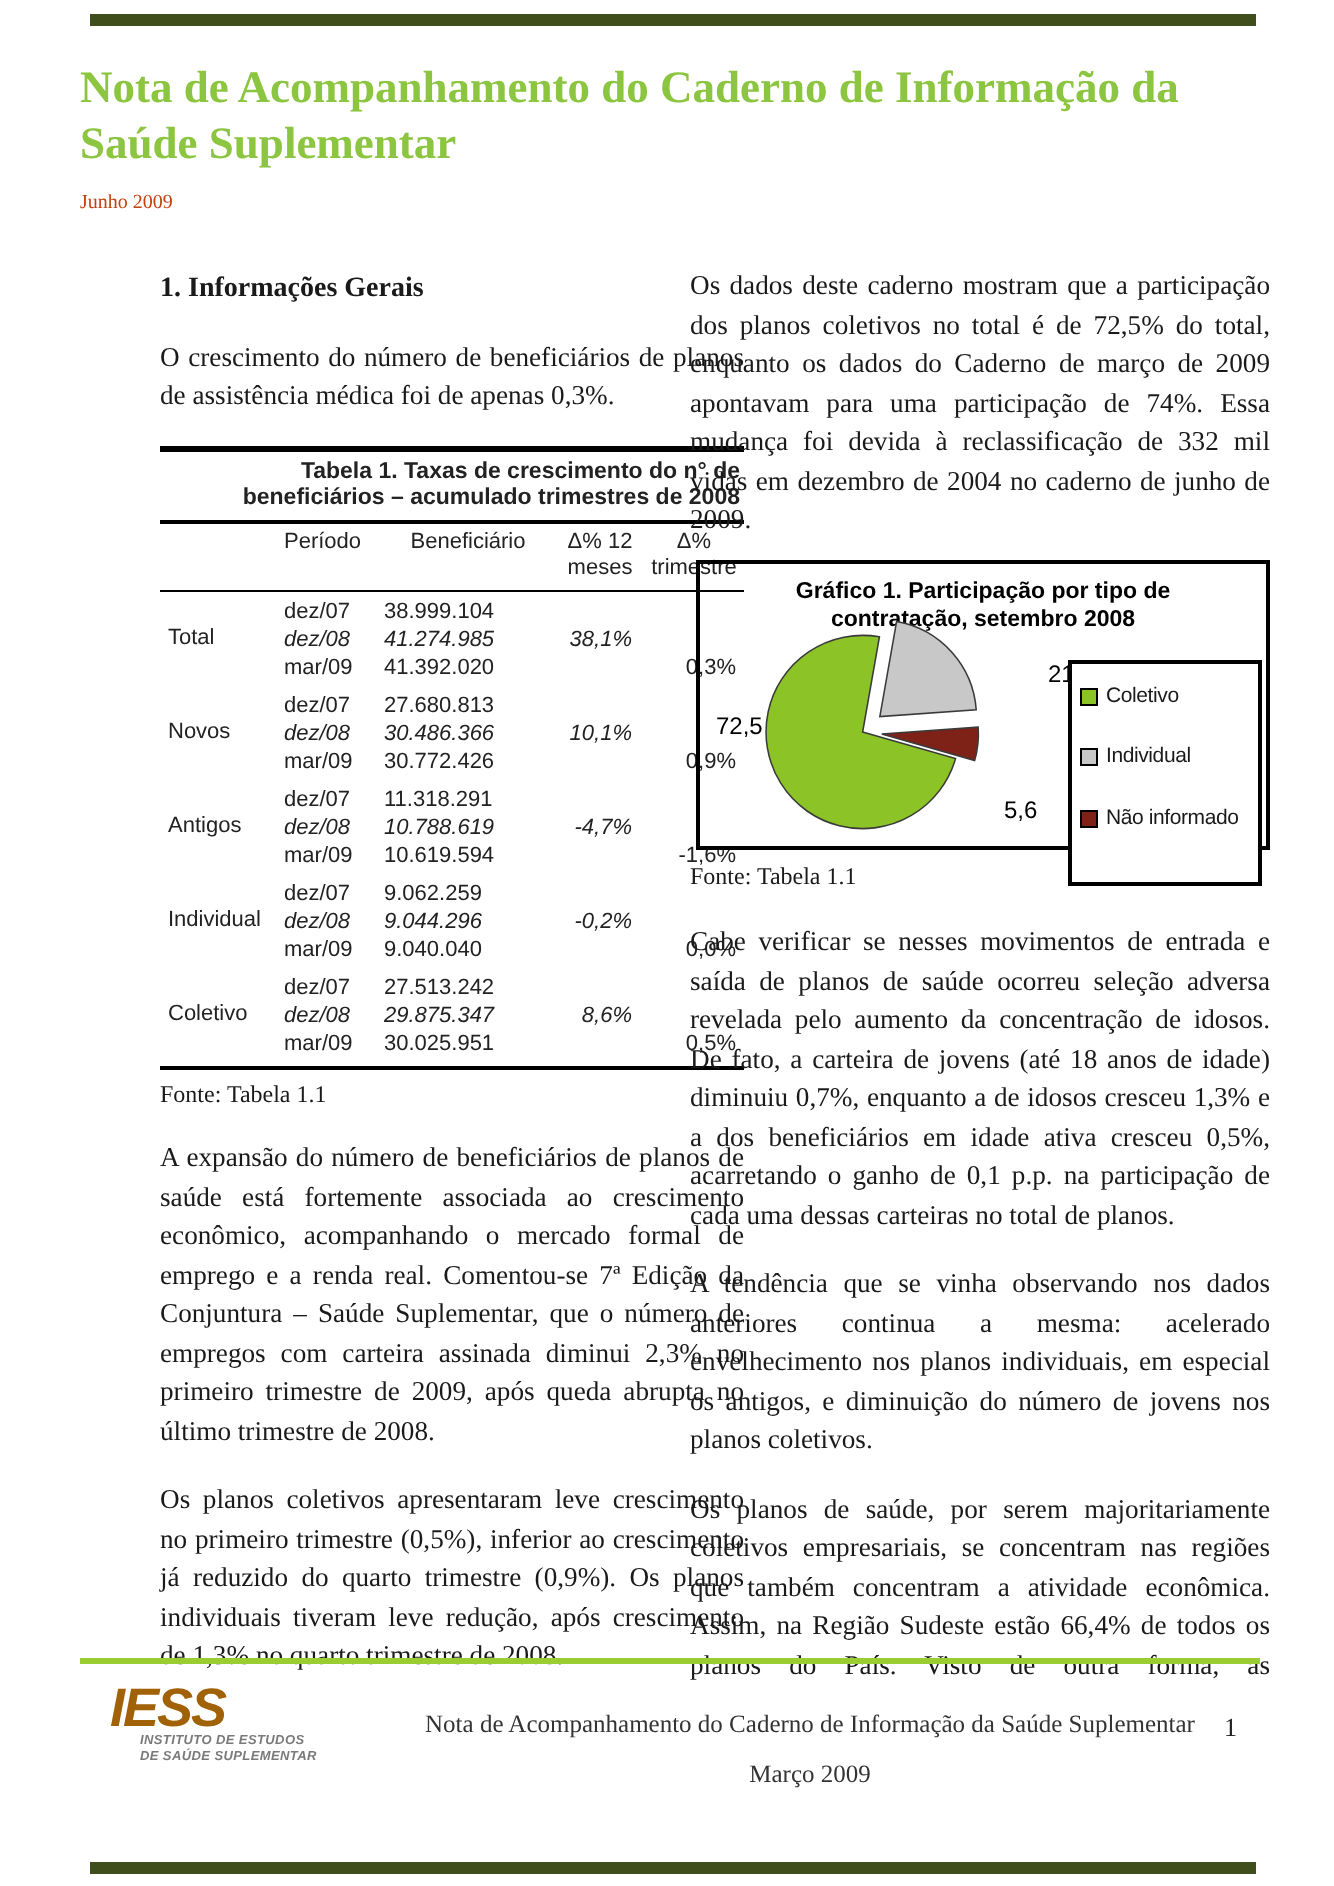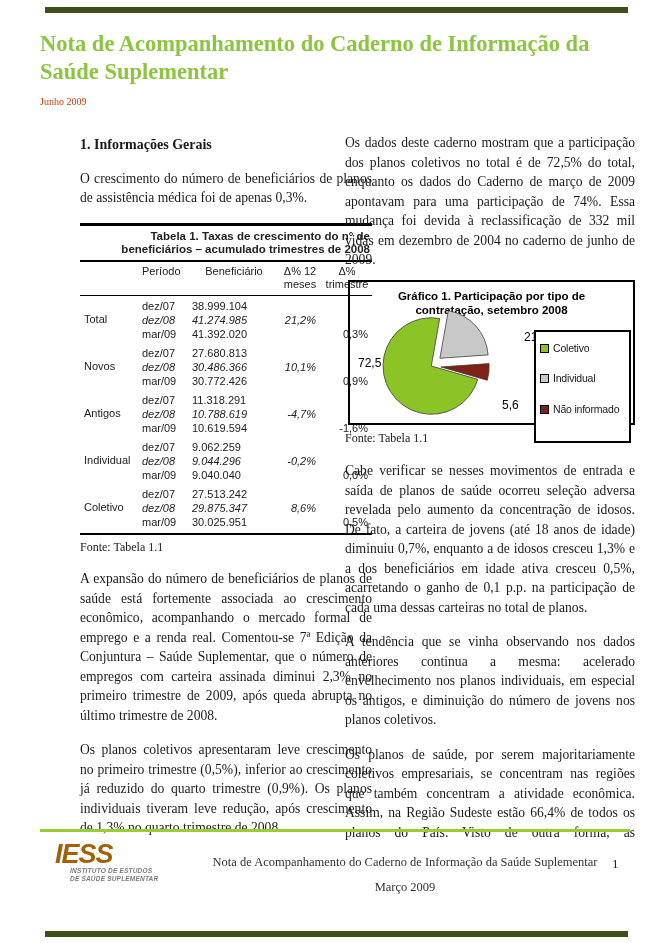--- a/index.html
+++ b/index.html
@@ -82,21 +82,21 @@
         <div class="th">Δ% trimestre</div>
       </div>
       <div class="tbl-body">
 
         <div class="tgrid tgroup">
           <div class="tg-label">Total</div>
           <div class="c period r1">dez/07</div>
           <div class="c num r1">38.999.104</div>
           <div class="c period r2">dez/08</div>
           <div class="c num r2">41.274.985</div>
-          <div class="c d12 r2">21,2%</div>
+          <div class="c d12 r2">38,1%</div>
           <div class="c period r3">mar/09</div>
           <div class="c num r3">41.392.020</div>
           <div class="c dtr r3">0,3%</div>
         </div>
 
         <div class="tgrid tgroup">
           <div class="tg-label">Novos</div>
           <div class="c period r1">dez/07</div>
           <div class="c num r1">27.680.813</div>
           <div class="c period r2">dez/08</div>

